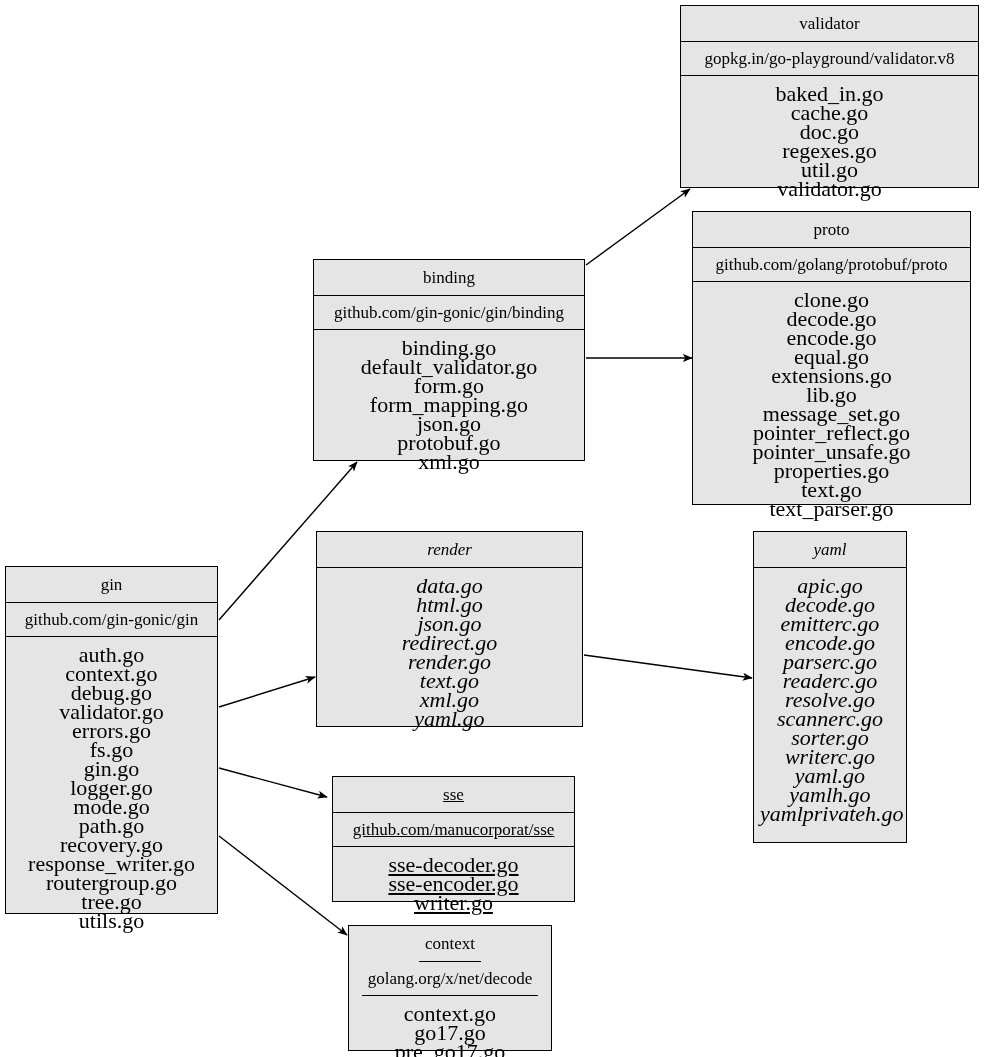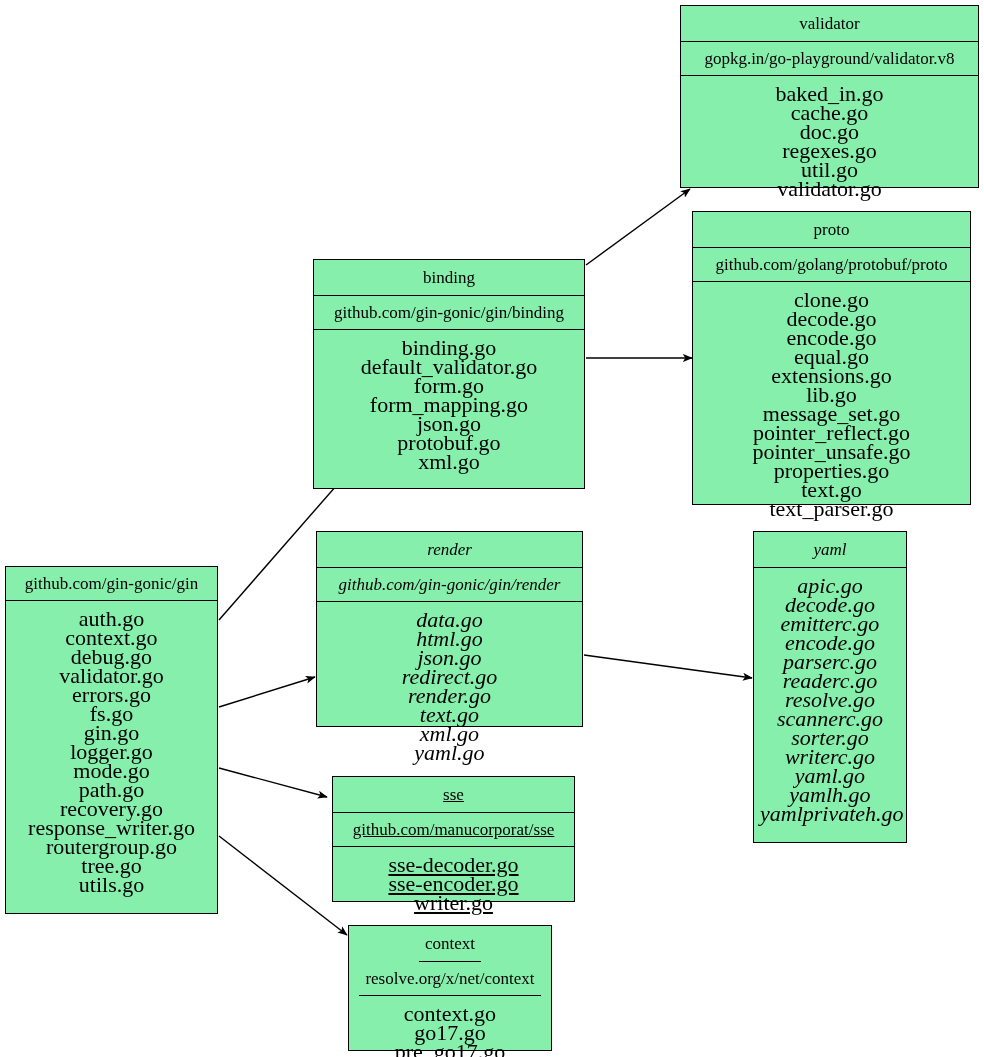--- a/index.html
+++ b/index.html
@@ -12,21 +12,21 @@
     width: 984px;
     height: 1057px;
     background: #ffffff;
     font-family: "Liberation Serif", "DejaVu Serif", serif;
     overflow: hidden;
   }
   .pkg-box {
     position: absolute;
     box-sizing: border-box;
     border: 1px solid #000000;
-    background: #86efac;
+    background: #e5e5e5;
     display: flex;
     flex-direction: column;
   }
   .pkg-name {
     box-sizing: border-box;
     text-align: center;
     font-size: 17px;
     line-height: 1.0;
     padding: 9px 6px 9px 6px;
     border-bottom: 1px solid #000000;
@@ -112,37 +112,36 @@
         <span class="file-line">lib.go</span>
         <span class="file-line">message_set.go</span>
         <span class="file-line">pointer_reflect.go</span>
         <span class="file-line">pointer_unsafe.go</span>
         <span class="file-line">properties.go</span>
         <span class="file-line">text.go</span>
         <span class="file-line">text_parser.go</span>
       </div>
   </div>
 
-  <div class="pkg-box" style="left:313px; top:259px; width:272px; height:230px;">
+  <div class="pkg-box" style="left:313px; top:259px; width:272px; height:202px;">
     <div class="pkg-name">binding</div>
     <div class="pkg-path">github.com/gin-gonic/gin/binding</div>
     <div class="pkg-files">
         <span class="file-line">binding.go</span>
         <span class="file-line">default_validator.go</span>
         <span class="file-line">form.go</span>
         <span class="file-line">form_mapping.go</span>
         <span class="file-line">json.go</span>
         <span class="file-line">protobuf.go</span>
         <span class="file-line">xml.go</span>
       </div>
   </div>
 
   <div class="pkg-box" style="left:316px; top:531px; width:267px; height:196px;font-style:italic;">
     <div class="pkg-name">render</div>
-    <div class="pkg-path">github.com/gin-gonic/gin/render</div>
     <div class="pkg-files">
         <span class="file-line">data.go</span>
         <span class="file-line">html.go</span>
         <span class="file-line">json.go</span>
         <span class="file-line">redirect.go</span>
         <span class="file-line">render.go</span>
         <span class="file-line">text.go</span>
         <span class="file-line">xml.go</span>
         <span class="file-line">yaml.go</span>
       </div>
@@ -161,20 +160,21 @@
         <span class="file-line">scannerc.go</span>
         <span class="file-line">sorter.go</span>
         <span class="file-line">writerc.go</span>
         <span class="file-line">yaml.go</span>
         <span class="file-line">yamlh.go</span>
         <span class="file-line">yamlprivateh.go</span>
       </div>
   </div>
 
   <div class="pkg-box" style="left:5px; top:566px; width:213px; height:348px;">
+    <div class="pkg-name">gin</div>
     <div class="pkg-path">github.com/gin-gonic/gin</div>
     <div class="pkg-files">
         <span class="file-line">auth.go</span>
         <span class="file-line">context.go</span>
         <span class="file-line">debug.go</span>
         <span class="file-line">validator.go</span>
         <span class="file-line">errors.go</span>
         <span class="file-line">fs.go</span>
         <span class="file-line">gin.go</span>
         <span class="file-line">logger.go</span>
@@ -193,21 +193,21 @@
     <div class="pkg-path">github.com/manucorporat/sse</div>
     <div class="pkg-files">
         <span class="file-line">sse-decoder.go</span>
         <span class="file-line">sse-encoder.go</span>
         <span class="file-line">writer.go</span>
       </div>
   </div>
 
   <div class="pkg-box" style="left:348px; top:925px; width:204px; height:126px;align-items:center;">
     <div class="pkg-name">context</div>
-    <div class="pkg-path">resolve.org/x/net/context</div>
+    <div class="pkg-path">golang.org/x/net/decode</div>
     <div class="pkg-files">
         <span class="file-line">context.go</span>
         <span class="file-line">go17.go</span>
         <span class="file-line">pre_go17.go</span>
       </div>
   </div>
 
 </div>
 
 </body></html>

